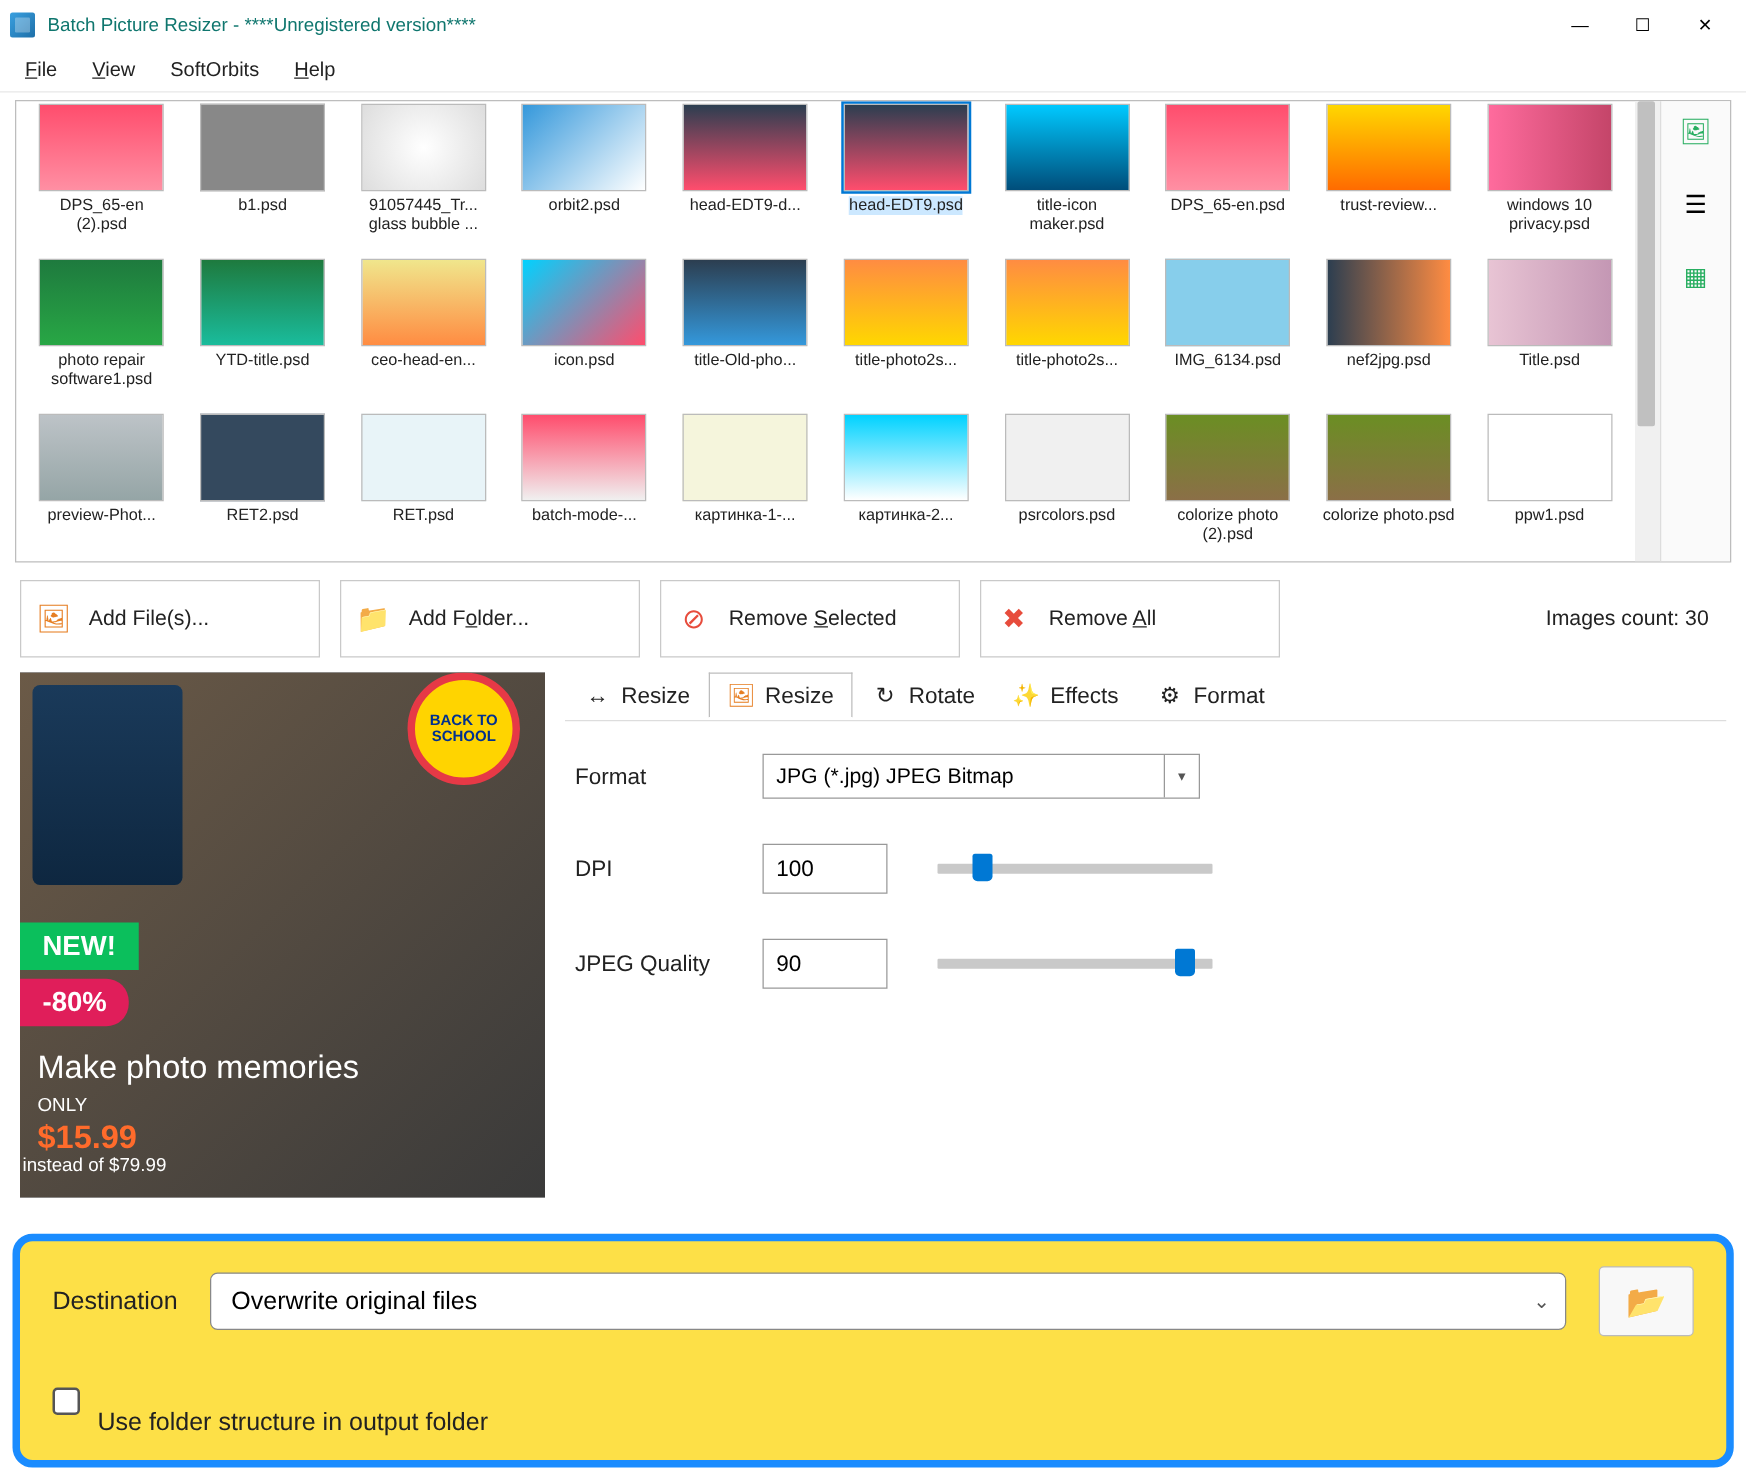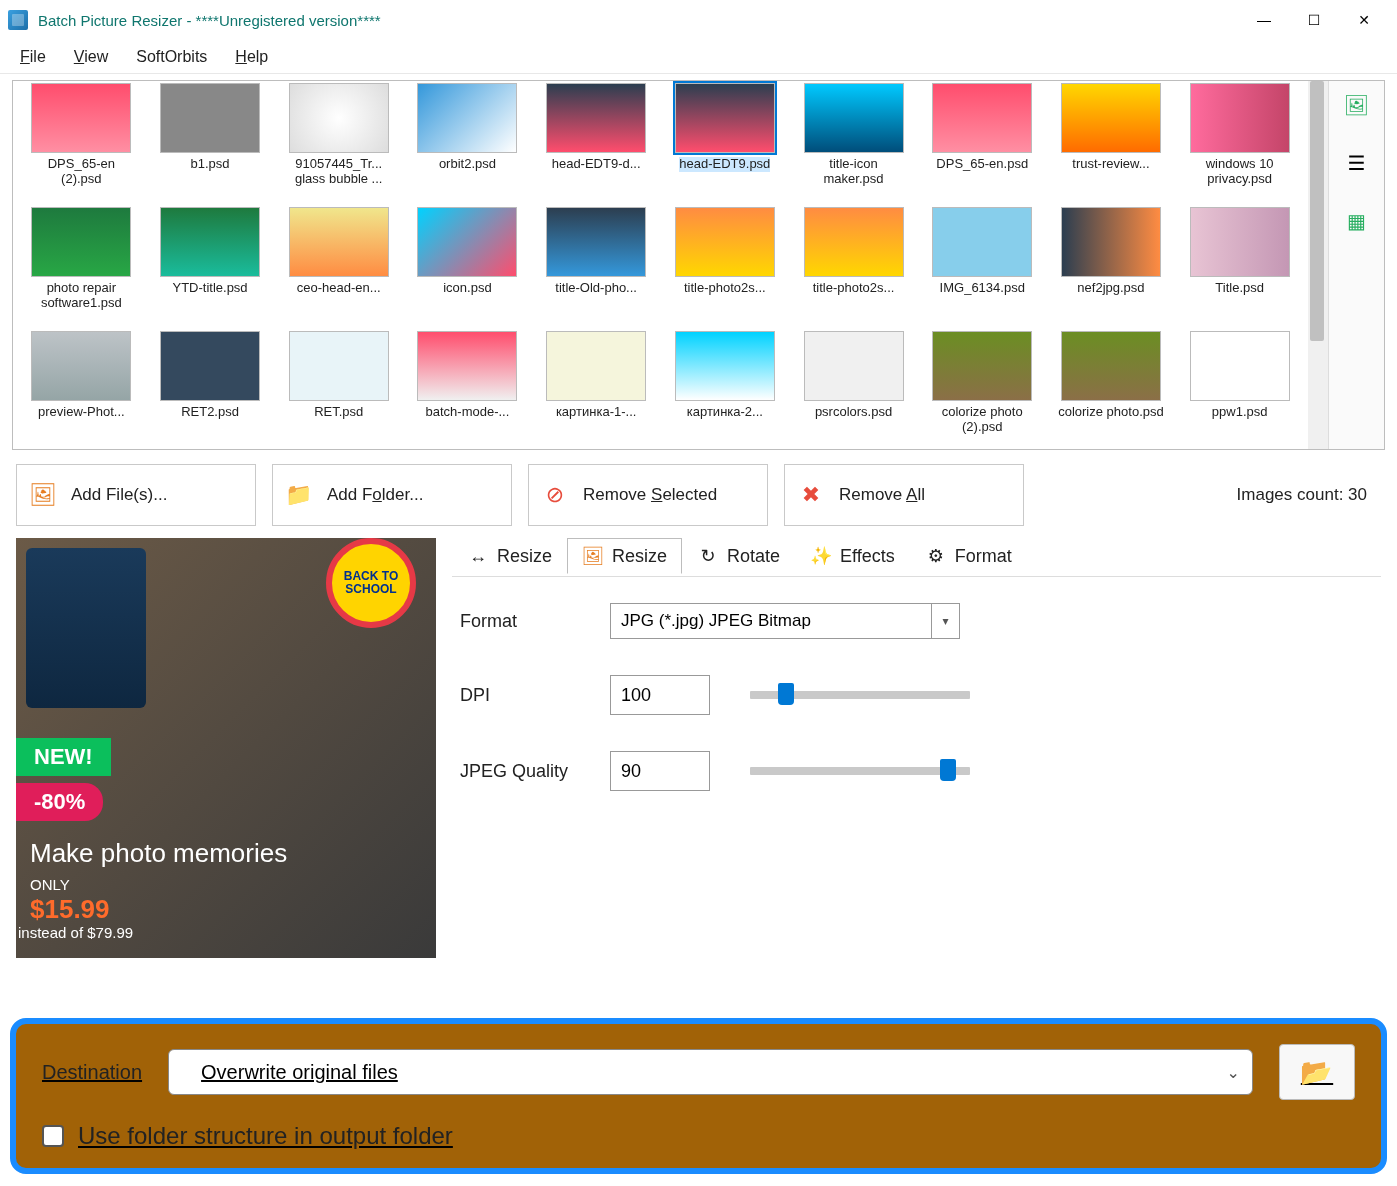--- a/index.html
+++ b/index.html
@@ -86,29 +86,29 @@
 
 .form-area { padding:26px 8px 0 8px; display:grid; grid-template-columns: 150px auto; row-gap:36px; align-items:center; }
 .form-label { font-size:18px; color:#222; }
 .format-dd { width:350px; height:36px; border:1px solid #999; display:flex; align-items:center; padding:0 10px; font-size:17px; background:#fff; position:relative; }
 .format-dd .chev { position:absolute; right:0; top:0; width:28px; height:100%; border-left:1px solid #999; display:flex; align-items:center; justify-content:center; font-size:12px; color:#555; }
 .num-input { width:100px; height:40px; border:1px solid #999; background:#fff; font-size:18px; padding:0 10px; }
 .slider-row { display:flex; align-items:center; gap:40px; }
 .slider { width:220px; height:8px; background:#c9c9c9; position:relative; border-radius:1px; }
 .slider .thumb { position:absolute; top:-8px; width:16px; height:22px; background:#0078d4; border-radius:2px 2px 4px 4px; }
 
-.dest-section { position:absolute; left:10px; right:10px; bottom:12px; border:6px solid #1a8cff; border-radius:16px; padding:20px 26px 18px 26px; background:#a16207;text-decoration:underline; }
+.dest-section { position:absolute; left:10px; right:10px; bottom:12px; border:6px solid #1a8cff; border-radius:16px; padding:20px 26px 18px 26px; background:#fde047; }
 .dest-row1 { display:flex; align-items:center; gap:26px; }
 .dest-label { font-size:20px; color:#222; }
-.dest-dd { flex:1; height:46px; border:1px solid #888; border-radius:6px; display:flex; align-items:center; padding:0 32px; font-size:20px; background:#fff; position:relative; }
+.dest-dd { flex:1; height:46px; border:1px solid #888; border-radius:6px; display:flex; align-items:center; padding:0 16px; font-size:20px; background:#fff; position:relative; }
 .dest-dd .chev { position:absolute; right:12px; font-size:16px; color:#555; }
 .browse-btn { width:76px; height:56px; border:1px solid #bbb; border-radius:4px; display:flex; align-items:center; justify-content:center; font-size:26px; background:#f8f8f8; }
 .dest-row2 { display:flex; align-items:center; gap:14px; margin-top:22px; }
 .cb { width:22px; height:22px; border:2px solid #555; border-radius:4px; background:#fff; }
-.cb-label { font-size:24px; color:#222; }
+.cb-label { font-size:20px; color:#222;margin-top:36px; }
 
 .ic-pic{color:#e67e22}
 .ic-folder{color:#1a8cff}
 .ic-remove{color:#e74c3c}
 .ic-removeall{color:#e74c3c}
 .ic-green{color:#27ae60}
 </style>
 </head>
 <body>
 

